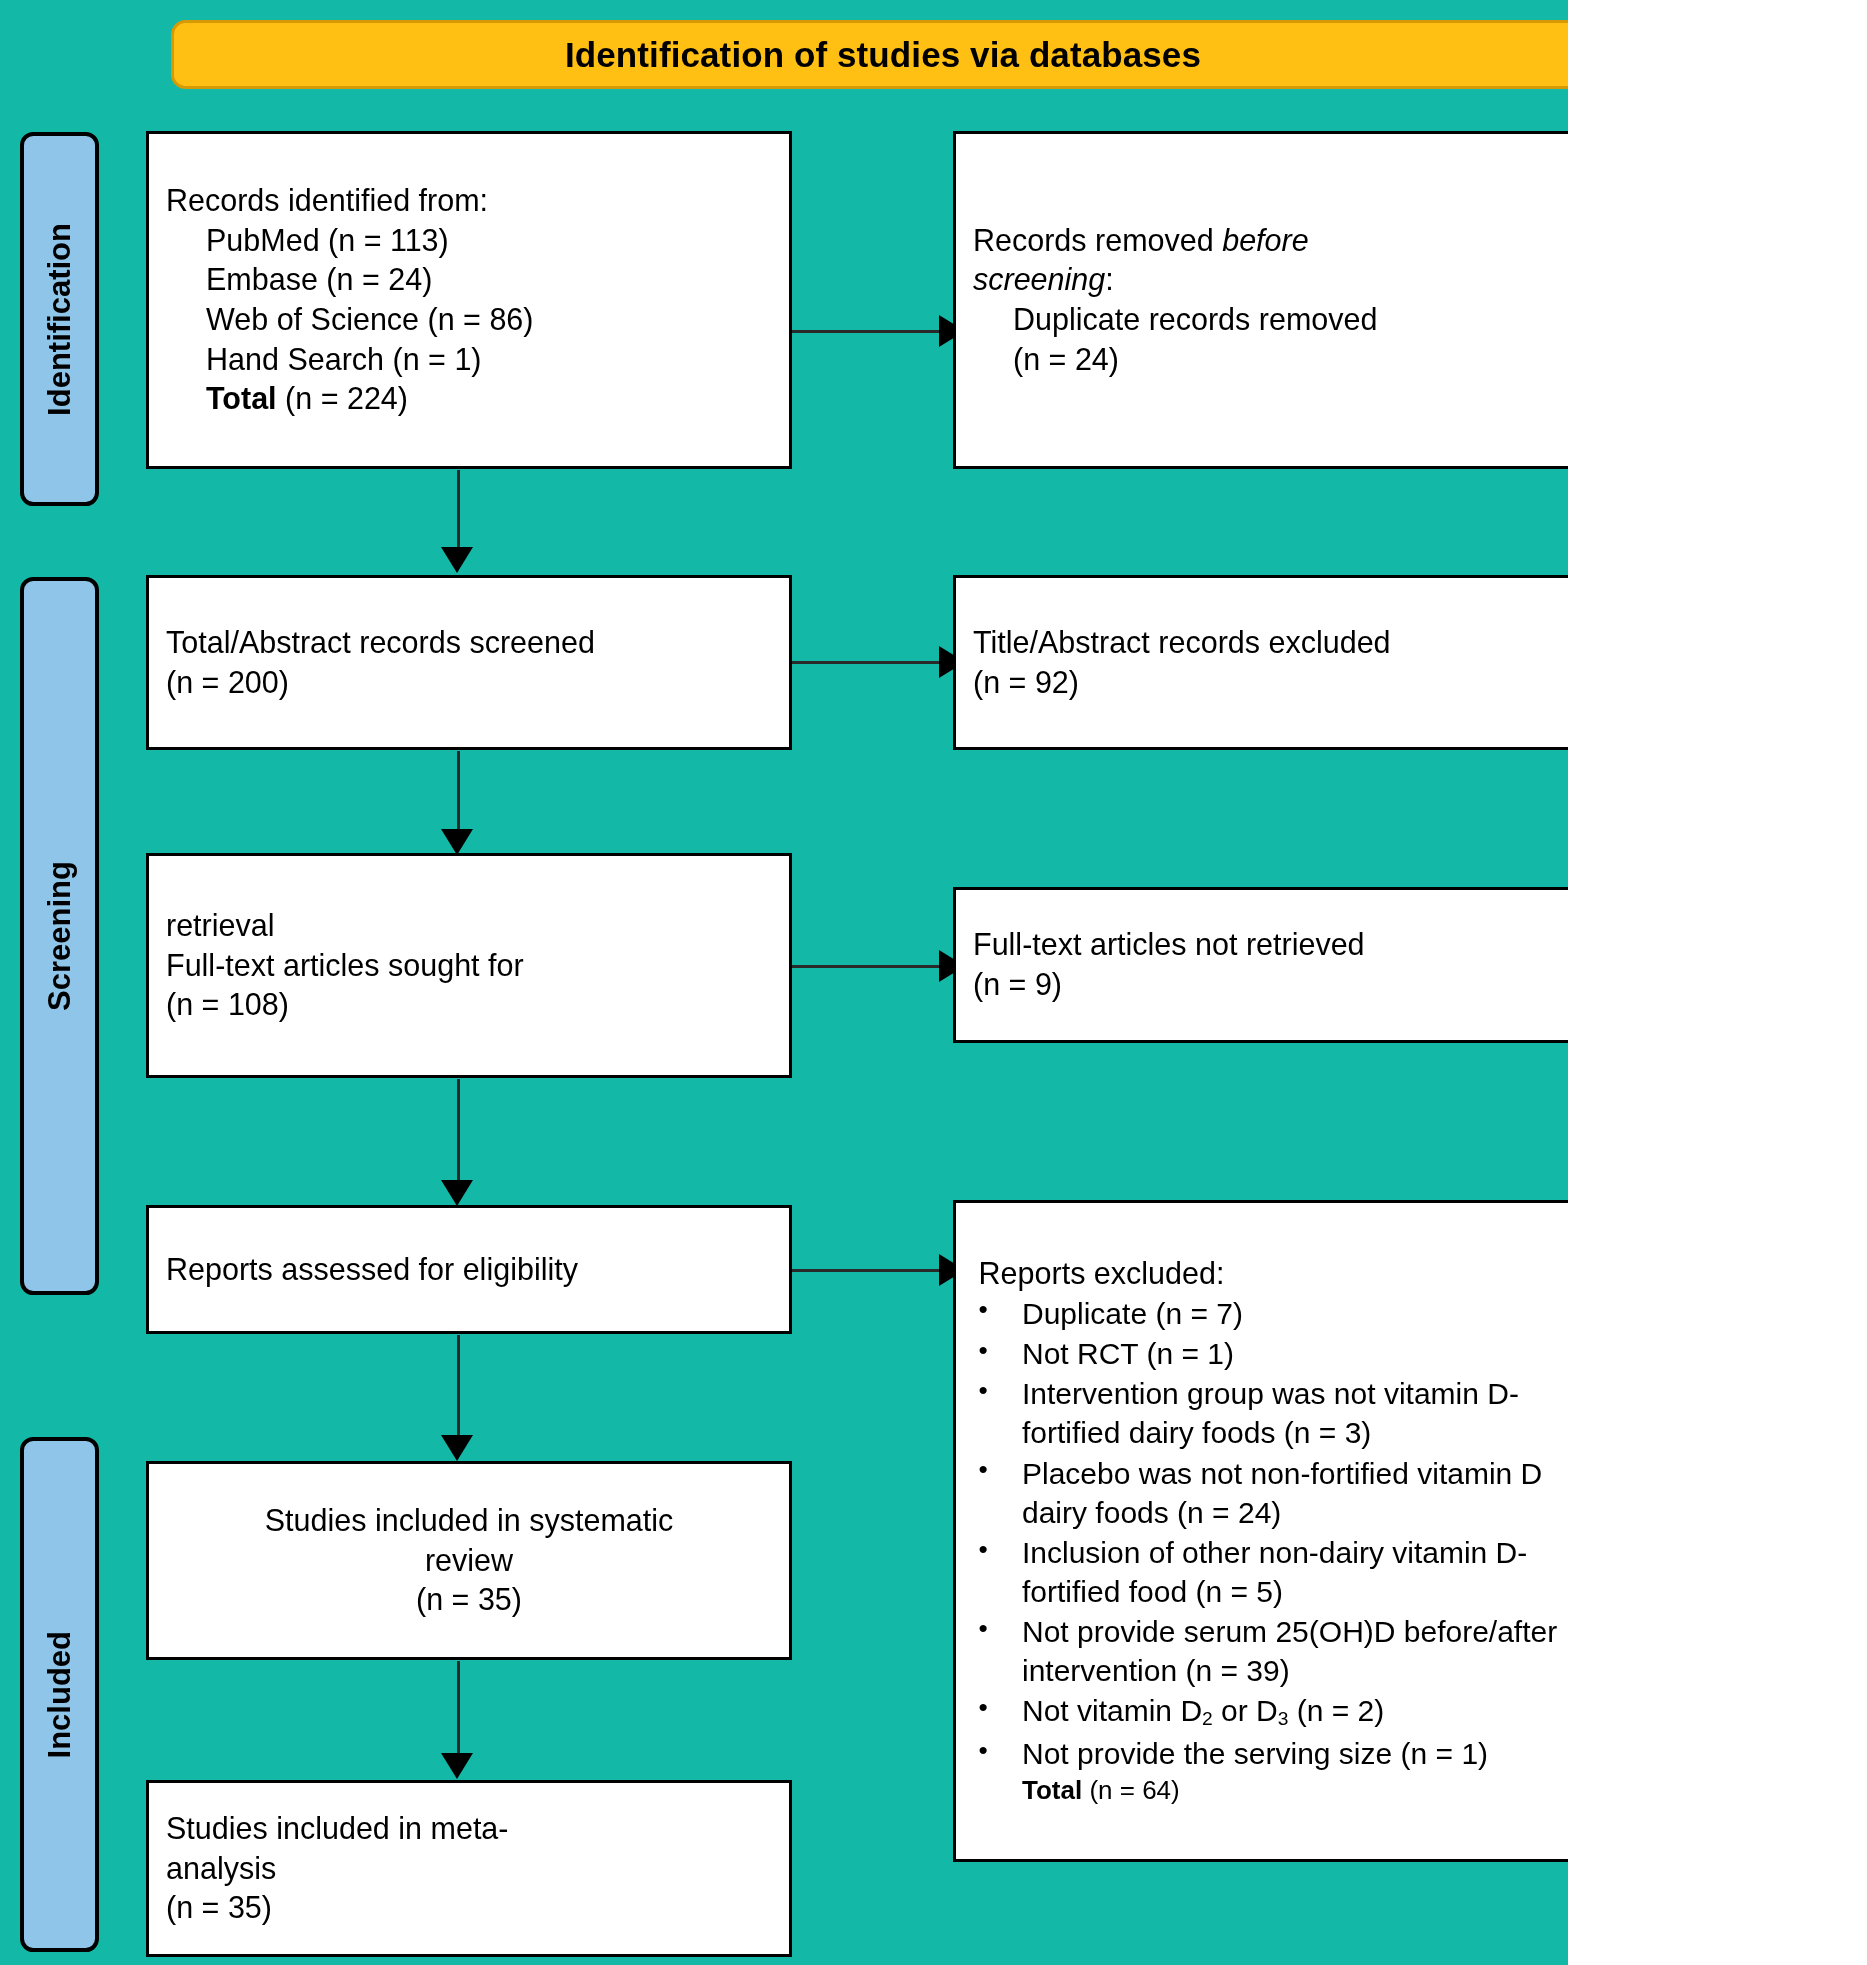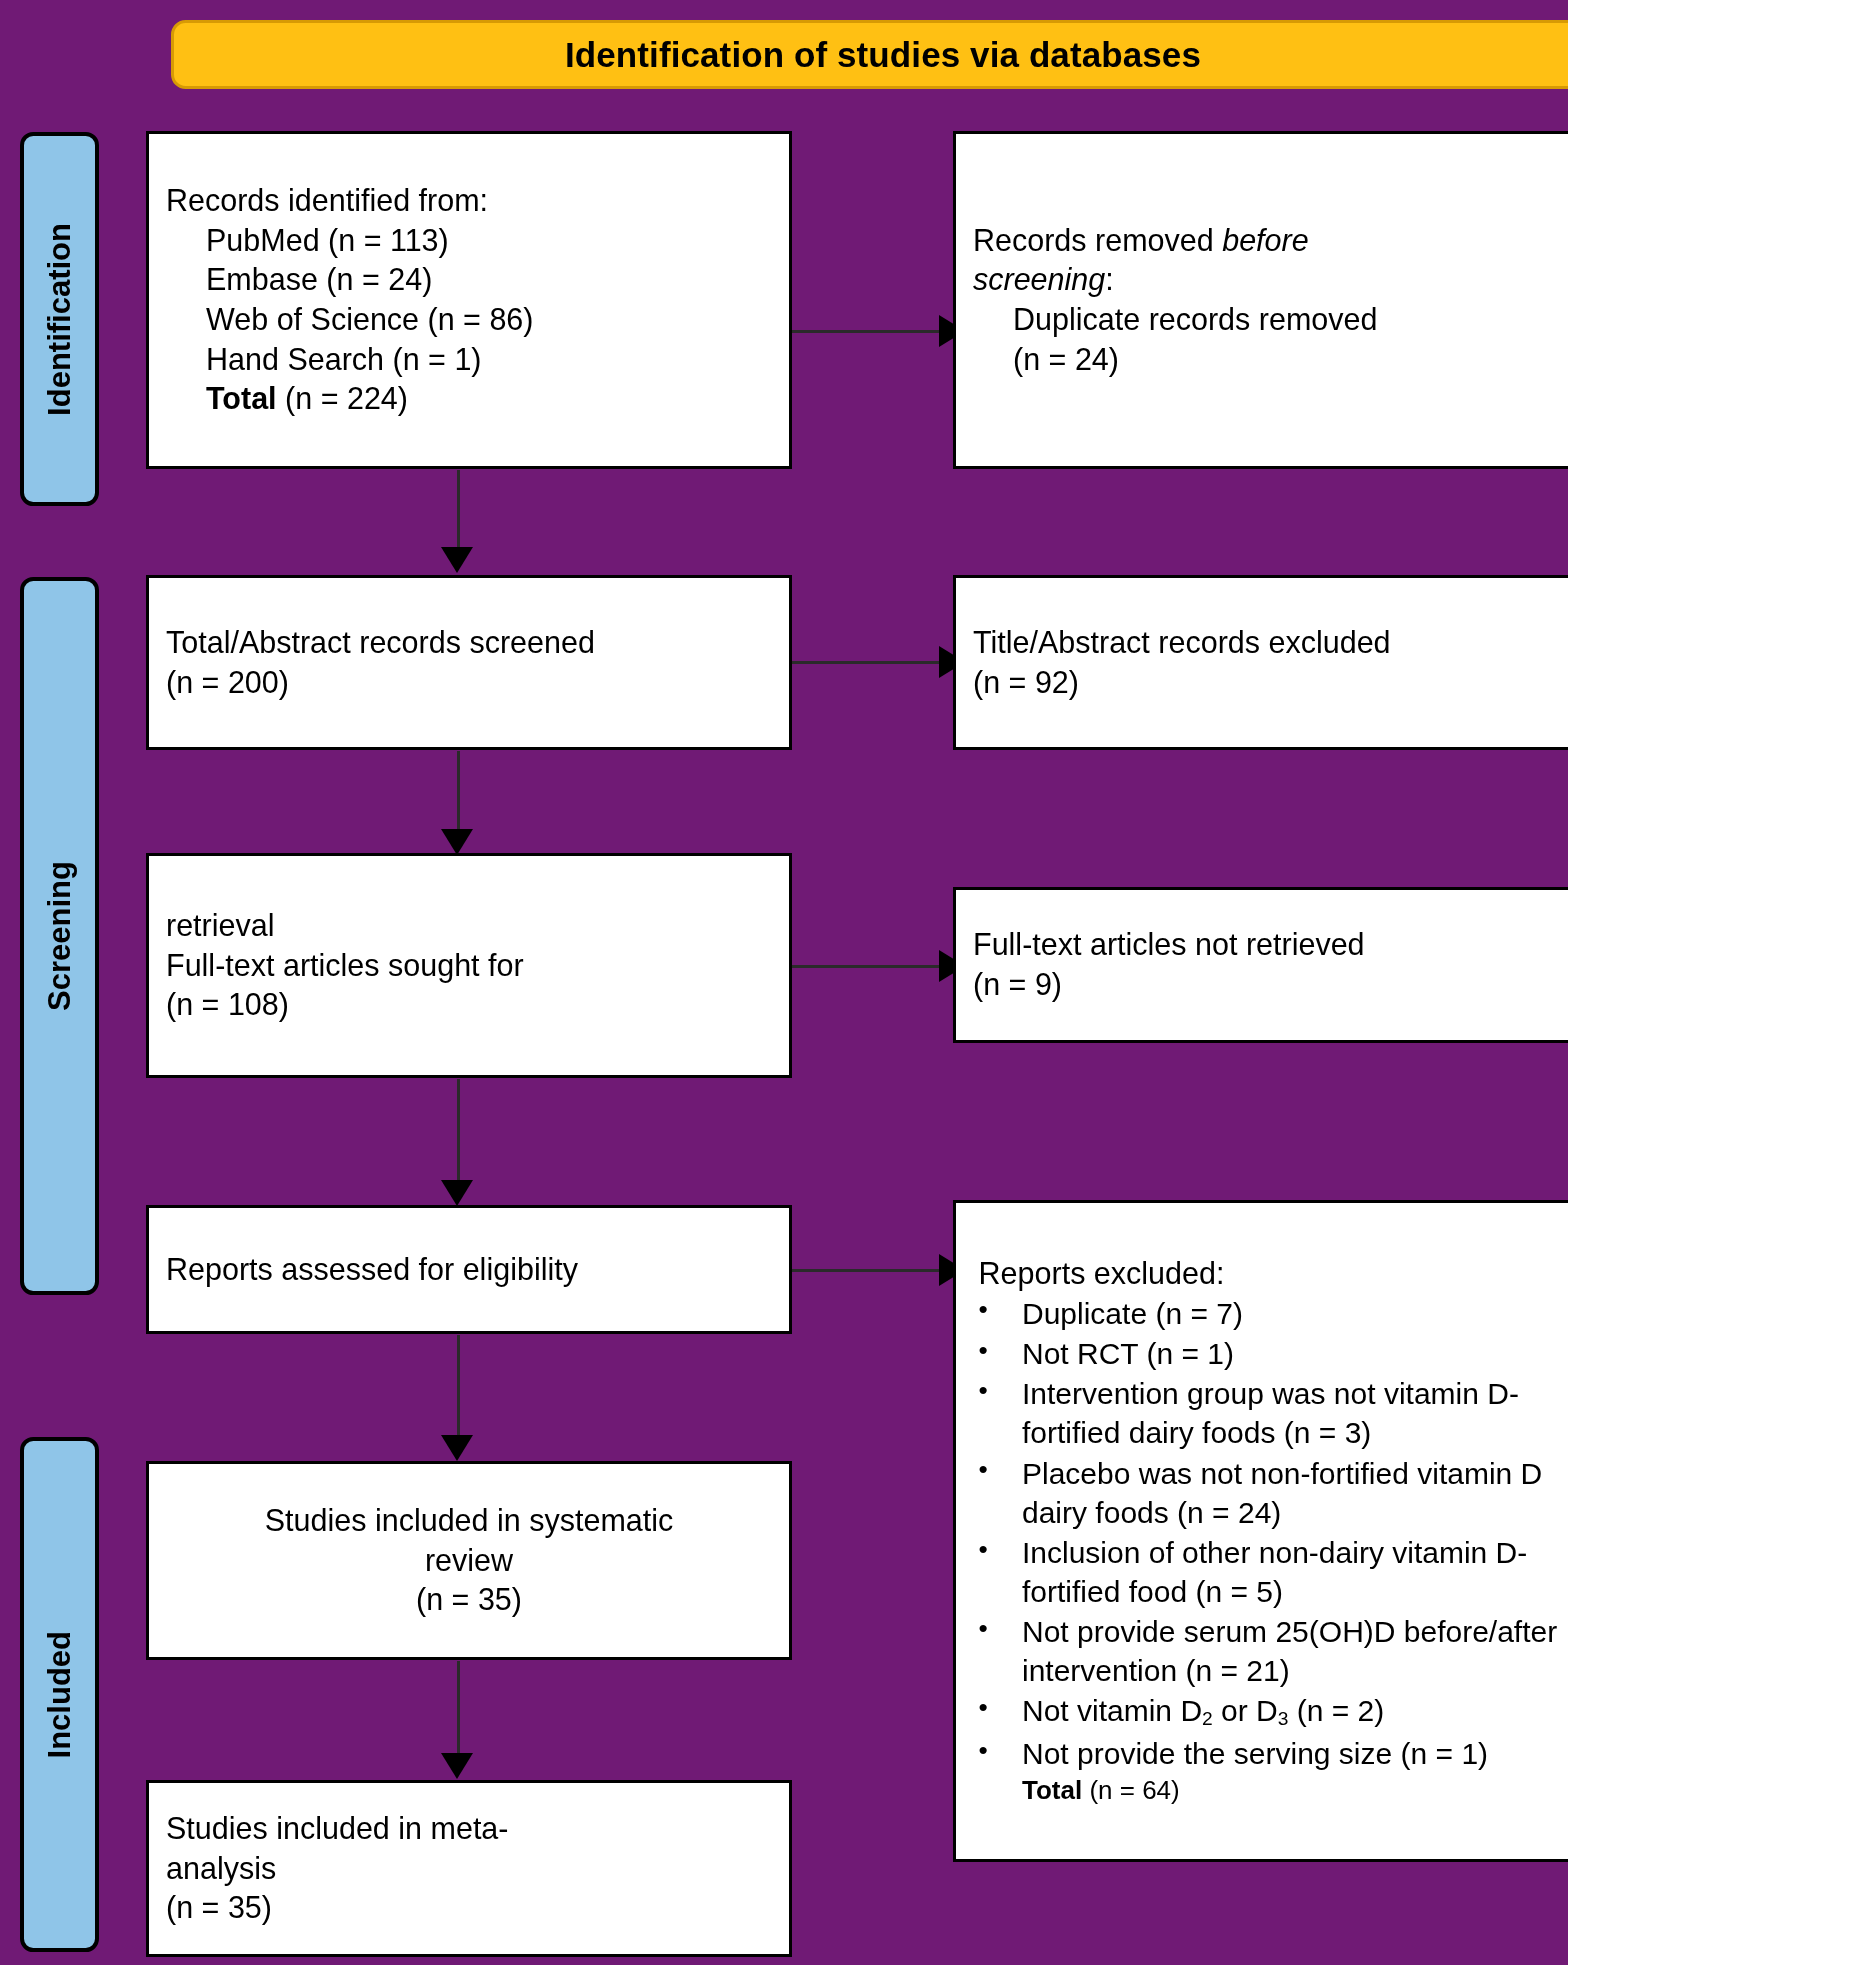--- a/index.html
+++ b/index.html
@@ -9,21 +9,21 @@
     background: #ffffff;
   }
   body {
     font-family: "Liberation Sans", sans-serif;
     color: #000000;
   }
   #canvas {
     position: relative;
     width: 1568px;
     height: 1965px;
-    background: #701a75;
+    background: #14b8a6;
     overflow: hidden;
   }
 
   
   .banner {
     position: absolute;
     left: 171px;
     top: 20px;
     width: 1424px;
     height: 69px;
@@ -241,21 +241,21 @@
 
   <div class="box" style="left:953px; top:1200px; width:649px; height:662px;">
     <div class="box-body" style="padding:0 12px;">
       <div class="ln" style="padding-left:10.6px;">Reports excluded:</div>
       <ul class="blist">
         <li>Duplicate (n = 7)</li>
         <li>Not RCT (n = 1)</li>
         <li>Intervention group was not vitamin D-fortified dairy foods (n = 3)</li>
         <li>Placebo was not non-fortified vitamin D dairy foods (n = 24)</li>
         <li>Inclusion of other non-dairy vitamin D-fortified food (n = 5)</li>
-        <li>Not provide serum 25(OH)D before/after intervention (n = 21)</li>
+        <li>Not provide serum 25(OH)D before/after intervention (n = 39)</li>
         <li><span>Not vitamin D</span><sub>2</sub><span> or D</span><sub>3</sub><span> (n = 2)</span></li>
         <li>Not provide the serving size (n = 1)</li>
       </ul>
       <div class="blist-total"><span class="b">Total</span><span> (n = 64)</span></div>
     </div>
   </div>
 
   <div class="vline" style="left:457px; top:1335px; height:106px;"></div>
   <div class="arrow-down" style="left:441px; top:1435px;"></div>
 

